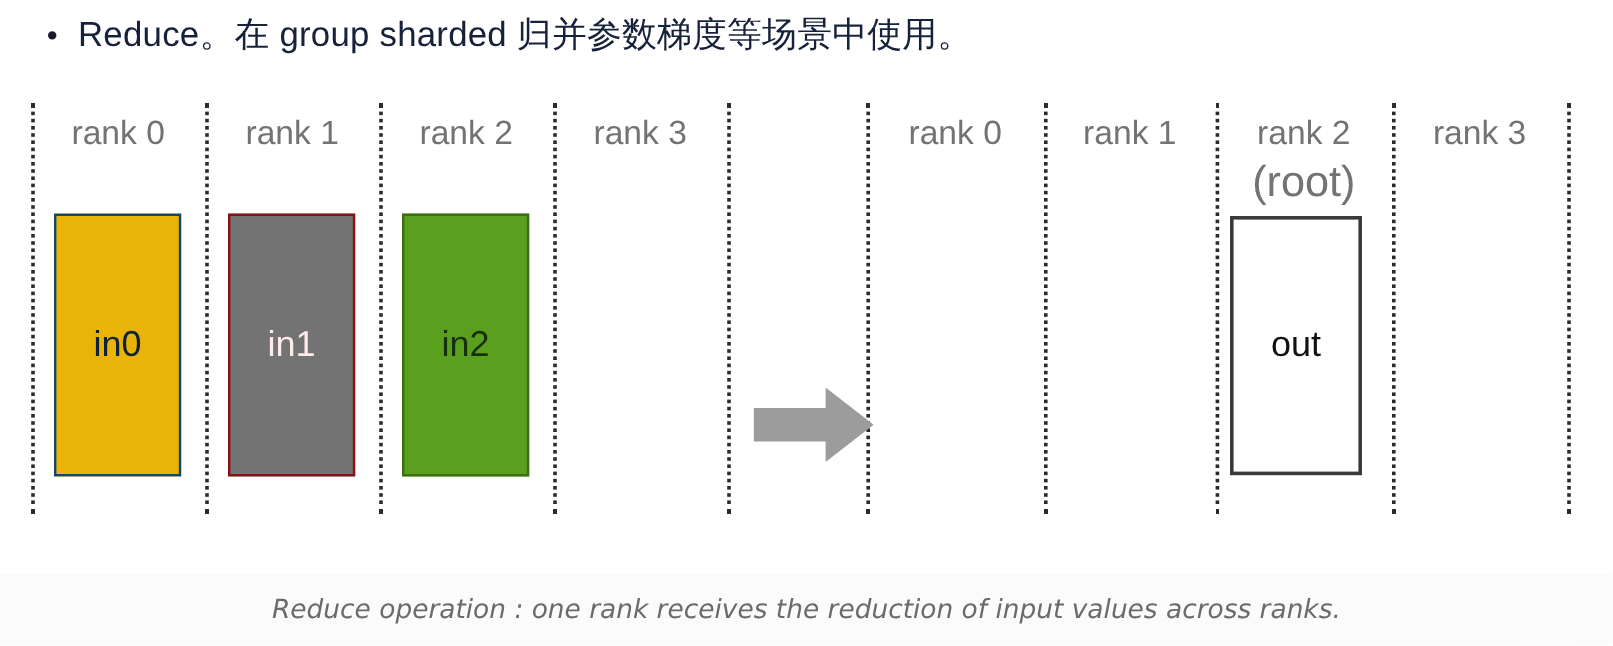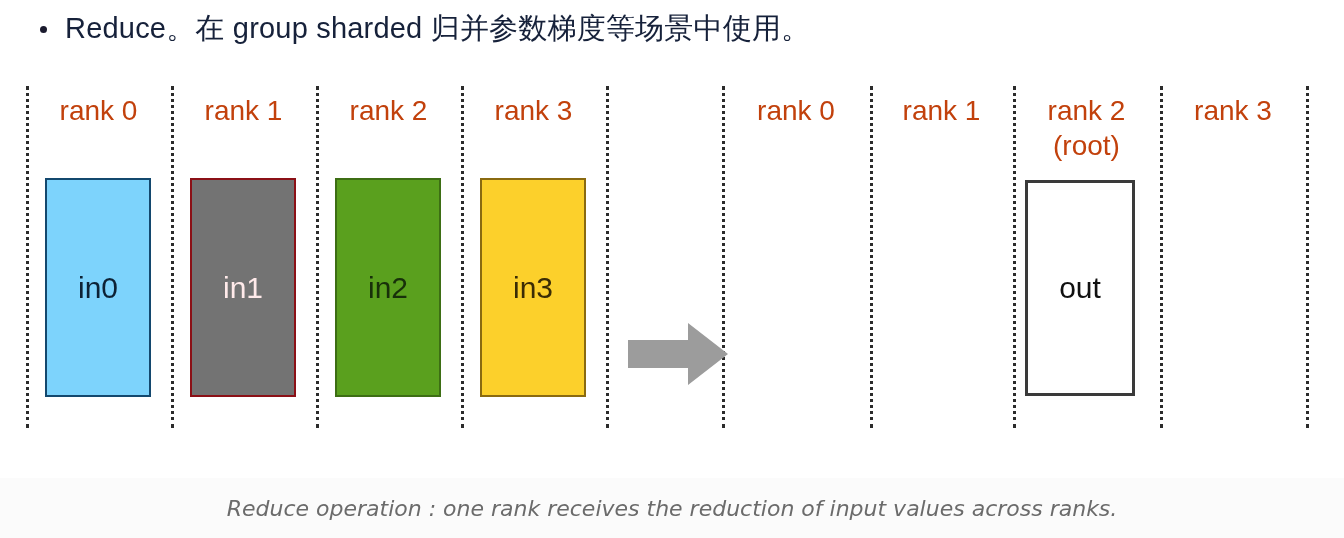--- a/index.html
+++ b/index.html
@@ -65,43 +65,43 @@
     width: 0;
     height: 342px;
     border-left: 3px dotted #2b2b2b;
   }
 
   
   .rank-label {
     position: absolute;
     top: 26px;
     font-size: 28px;
-    color: #c2410c;
+    color: #737373;
     text-align: center;
     line-height: 1.24;
     white-space: nowrap;
   }
   .rank-label .sub {
     display: block;
-    font-size: 28px;
+    font-size: 36px;
   }
 
   
   .block {
     position: absolute;
     top: 110px;
     width: 106px;
     height: 219px;
     box-sizing: border-box;
     display: flex;
     align-items: center;
     justify-content: center;
     font-size: 30px;
   }
-  .block-in0 { background: #7dd3fc; border: 2px solid #13486e; color: #0d2235; }
+  .block-in0 { background: #eab308; border: 2px solid #13486e; color: #0d2235; }
   .block-in1 { background: #737373; border: 2px solid #8b1016; color: #ffeaea; }
   .block-in2 { background: #5aa01e; border: 2px solid #3d6e14; color: #18300a; }
   .block-in3 { background: #fcd02b; border: 2px solid #8a6a10; color: #3a2c05; }
   .block-out {
     background: #ffffff;
     border: 3px solid #3a3a3a;
     color: #111111;
     top: 112px;
     height: 216px;
   }
@@ -187,23 +187,20 @@
     <div class="rank-label" style="left:451px;width:145px">rank 3</div>
 
     <div class="block block-in0" style="left:35px">
       <span>in0</span>
     </div>
     <div class="block block-in1" style="left:180px">
       <span>in1</span>
     </div>
     <div class="block block-in2" style="left:325px">
       <span>in2</span>
-    </div>
-    <div class="block block-in3" style="left:470px">
-      <span>in3</span>
     </div>
 
     <svg class="arrow" viewBox="0 0 100 62">
       <polygon points="0,17 60,17 60,0 100,31 60,62 60,45 0,45" fill="#9c9c9c"></polygon>
     </svg>
 
     <div class="rank-label" style="left:712px;width:148px">rank 0</div>
     <div class="rank-label" style="left:860px;width:143px">rank 1</div>
     <div class="rank-label" style="left:1003px;width:147px">
       <span>rank 2</span>

